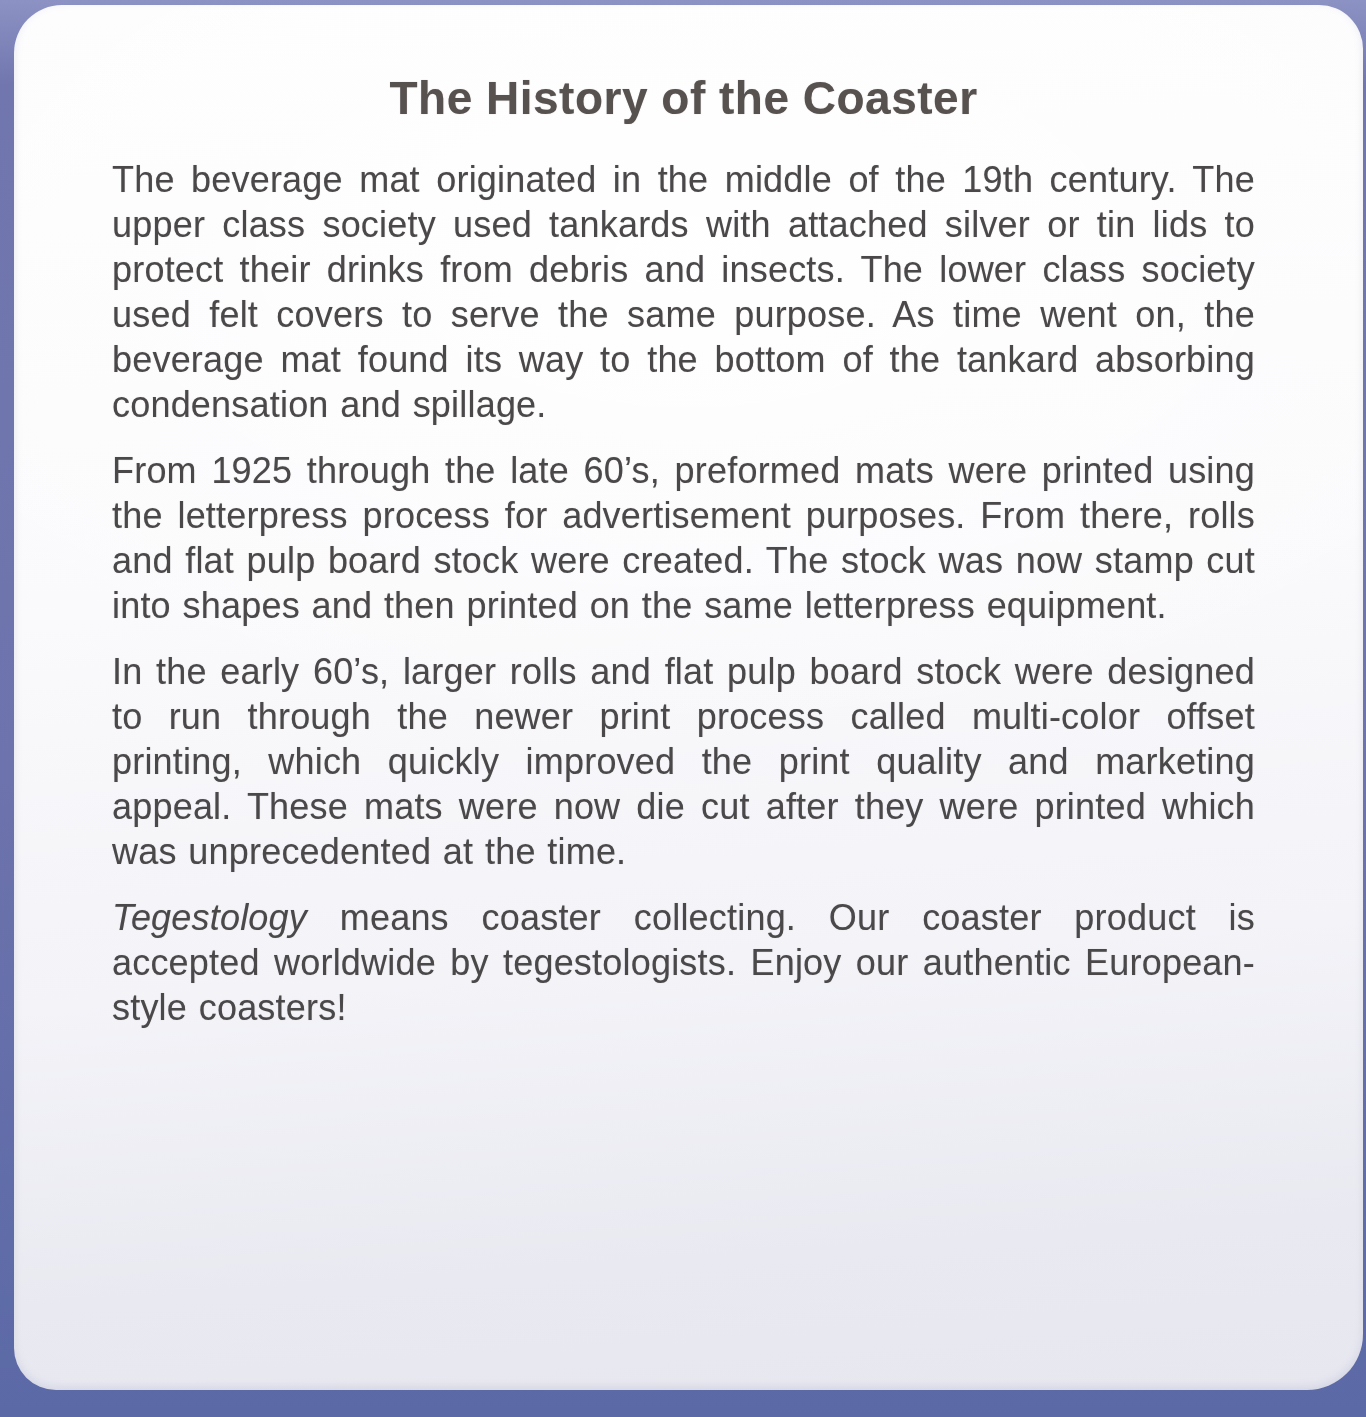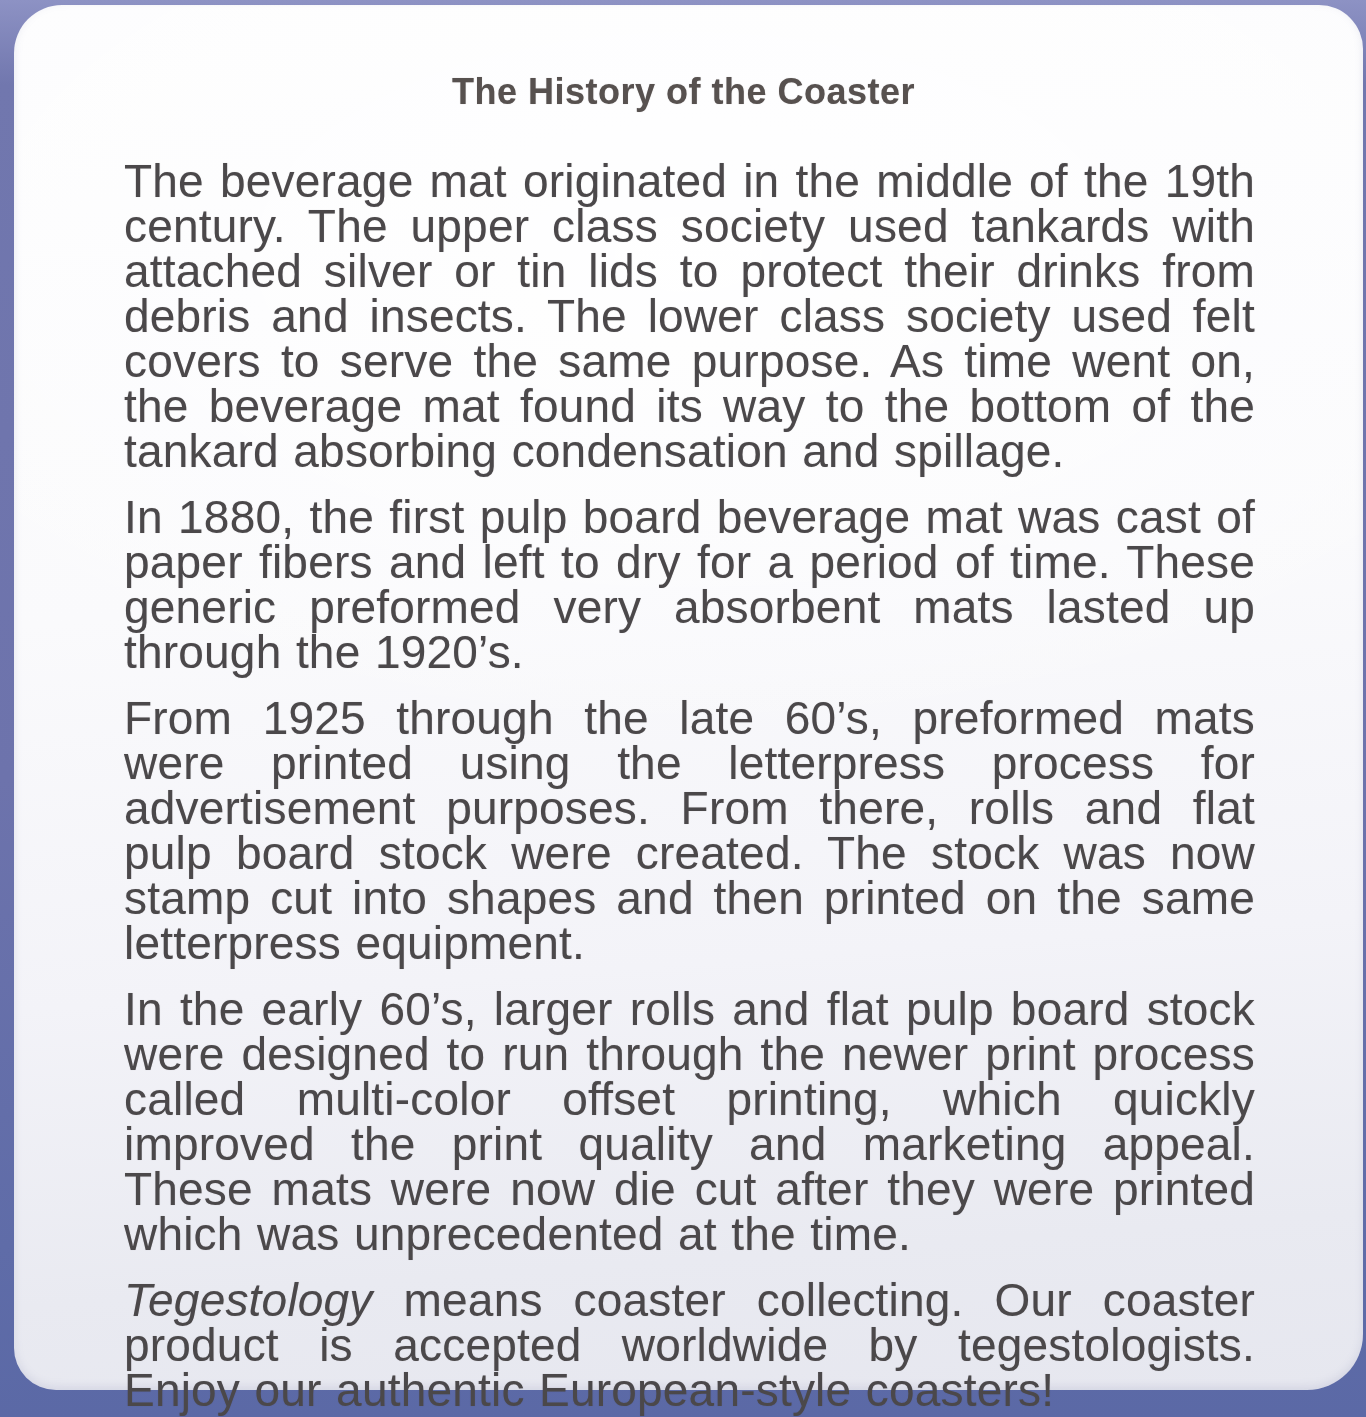--- a/index.html
+++ b/index.html
@@ -22,44 +22,43 @@
     right: 3px;
     bottom: 27px;
     border-radius: 48px 44px 56px 42px;
     background:
       radial-gradient(120% 60% at 50% 18%, rgba(255,255,255,0.9) 0%, rgba(255,255,255,0) 60%),
       linear-gradient(176deg, #fdfdfe 0%, #fafafc 42%, #f3f3f8 68%, #e9eaf1 88%, #e6e7ef 100%);
     box-shadow: inset 0 -3px 8px rgba(120,125,170,0.18);
     padding: 66px 108px 0 98px;
   }
   .coaster-title {
-    margin: 0 0 46px 0;
+    margin: 0 0 32px 0;
     text-align: center;
-    font-size: 36px;
+    font-size: 46px;
     font-weight: bold;
     letter-spacing: 0.5px;
     color: #57514f;
     text-shadow: 0 0 1px rgba(87,81,79,0.35);
   }
   .coaster-card p {
-    margin: 0 0 21px 12px;
-    font-size: 46px;
+    margin: 0 0 21px 0;
+    font-size: 36px;
     line-height: 45px;
     letter-spacing: 0.2px;
     word-spacing: 1.5px;
     text-align: justify;
     color: #4b484a;
     text-shadow: 0 0 1px rgba(75,72,74,0.25);
   }
   .coaster-card p em {
   }
 </style>
 </head>
 <body>
 
 <div class="coaster-card">
   <h1 class="coaster-title">The History of the Coaster</h1>
   <p>The beverage mat originated in the middle of the 19th century.  The upper class society used tankards with attached silver or tin lids to protect their drinks from debris and insects.  The lower class society used felt covers to serve the same purpose.  As time went on, the beverage mat found its way to the bottom of the tankard absorbing condensation and spillage.</p>
-  <p>In 1880, the first pulp board beverage mat was cast of paper fibers and left to dry for a period of time.  These generic preformed very absorbent mats lasted up through the 1920’s.</p>
   <p>From 1925 through the late 60’s, preformed mats were printed using the letterpress process for advertisement purposes.  From there, rolls and flat pulp board stock were created.  The stock was now stamp cut into shapes and then printed on the same letterpress equipment.</p>
   <p>In the early 60’s, larger rolls and flat pulp board stock were designed to run through the newer print process called multi-color offset printing, which quickly improved the print quality and marketing appeal.  These mats were now die cut after they were printed which was unprecedented at the time.</p>
   <p><em>Tegestology</em><span> means coaster collecting. Our coaster product is accepted worldwide by tegestologists. Enjoy our authentic European-style coasters!</span></p>
 </div>
 
 </body></html>

